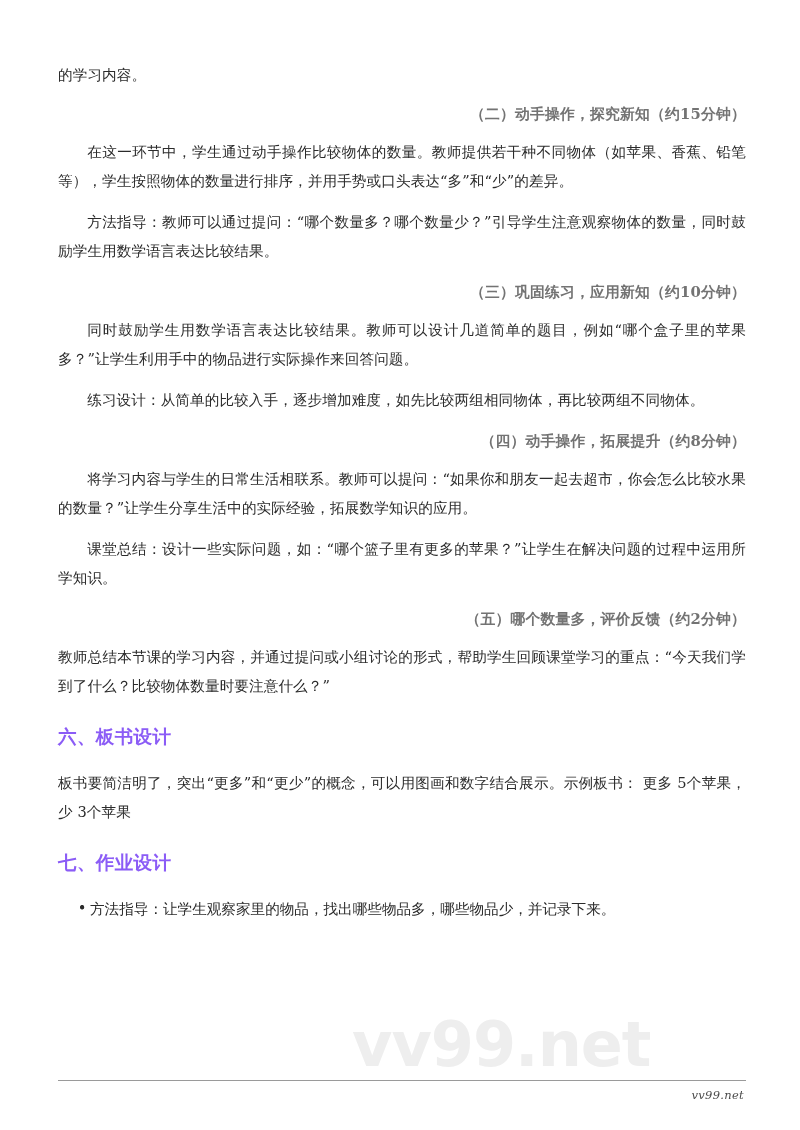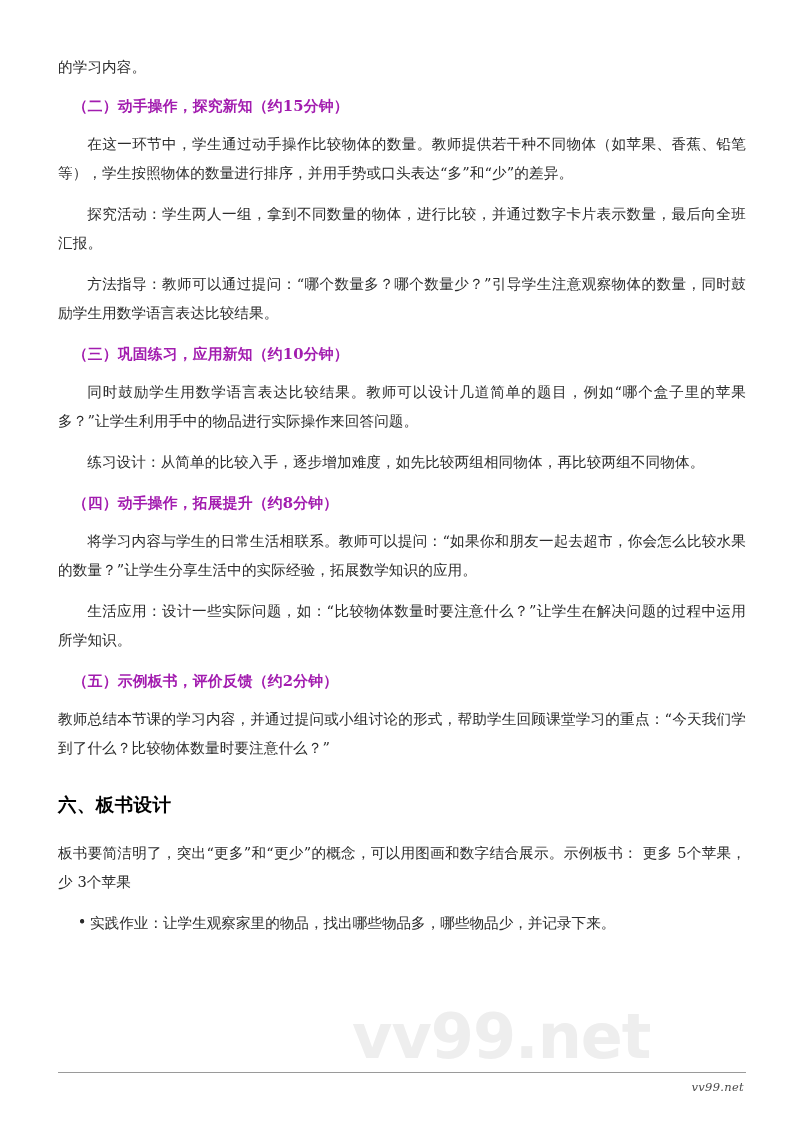--- a/index.html
+++ b/index.html
@@ -13,21 +13,21 @@
     position: relative;
     overflow: hidden;
     font-family: "DejaVu Serif", serif;
     color: #262626;
     -webkit-font-smoothing: antialiased;
   }
 
   .page {
     position: absolute;
     left: 0;
-    top: 0;
+    top: 8px;
     width: 800px;
     height: 864px;
   }
 
   .content {
     position: absolute;
     left: 58px;
     top: 52px;
     width: 688px;
   }
@@ -51,32 +51,32 @@
   .para.tight {
     margin-bottom: 10px;
   }
 
   .subhead {
     font-size: 14.8px;
     line-height: 30px;
     font-weight: bold;
     margin: 0 0 8px 0;
     text-indent: 1em;
-    color: #a21caf;
+    color: #737373;
     letter-spacing: 0.2px;
+    text-align: right;
   }
 
   .secthead {
     font-size: 18.5px;
     line-height: 34px;
     font-weight: bold;
-    margin: 28px 0 14px 0;
-    color: #000000;
+    margin: 20px 0 14px 0;
+    color: #8b5cf6;
     letter-spacing: 0.4px;
-    font-family: Liberation Mono, monospace;
   }
 
   
   .bullets {
     margin: 0;
     padding: 0;
     list-style: none;
   }
   .bullets li {
     position: relative;
@@ -135,44 +135,44 @@
 <body>
 
 <div class="page">
 
   <div class="content">
 
     <p class="para flush tight">的学习内容。</p>
 
     <h3 class="subhead">（二）动手操作，探究新知（约15分钟）</h3>
     <p class="para indent">在这一环节中，学生通过动手操作比较物体的数量。教师提供若干种不同物体（如苹果、香蕉、铅笔等），学生按照物体的数量进行排序，并用手势或口头表达“多”和“少”的差异。</p>
-    <p class="para indent">探究活动：学生两人一组，拿到不同数量的物体，进行比较，并通过数字卡片表示数量，最后向全班汇报。</p>
     <p class="para indent">方法指导：教师可以通过提问：“哪个数量多？哪个数量少？”引导学生注意观察物体的数量，同时鼓励学生用数学语言表达比较结果。</p>
 
     <h3 class="subhead">（三）巩固练习，应用新知（约10分钟）</h3>
     <p class="para indent">同时鼓励学生用数学语言表达比较结果。教师可以设计几道简单的题目，例如“哪个盒子里的苹果多？”让学生利用手中的物品进行实际操作来回答问题。</p>
     <p class="para indent">练习设计：从简单的比较入手，逐步增加难度，如先比较两组相同物体，再比较两组不同物体。</p>
 
     <h3 class="subhead">（四）动手操作，拓展提升（约8分钟）</h3>
     <p class="para indent">将学习内容与学生的日常生活相联系。教师可以提问：“如果你和朋友一起去超市，你会怎么比较水果的数量？”让学生分享生活中的实际经验，拓展数学知识的应用。</p>
-    <p class="para indent">生活应用：设计一些实际问题，如：“比较物体数量时要注意什么？”让学生在解决问题的过程中运用所学知识。</p>
+    <p class="para indent">课堂总结：设计一些实际问题，如：“哪个篮子里有更多的苹果？”让学生在解决问题的过程中运用所学知识。</p>
 
-    <h3 class="subhead">（五）示例板书，评价反馈（约2分钟）</h3>
+    <h3 class="subhead">（五）哪个数量多，评价反馈（约2分钟）</h3>
     <p class="para flush">教师总结本节课的学习内容，并通过提问或小组讨论的形式，帮助学生回顾课堂学习的重点：“今天我们学到了什么？比较物体数量时要注意什么？”</p>
 
     <h2 class="secthead">六、板书设计</h2>
     <p class="para flush">板书要简洁明了，突出“更多”和“更少”的概念，可以用图画和数字结合展示。示例板书：  更多 5个苹果，少 3个苹果</p>
 
+    <h2 class="secthead">七、作业设计</h2>
     <ul class="bullets">
       <li>
         <span class="dot">•</span>
       </li>
       <li>
         <span class="dot">•</span>
-        <span>实践作业：让学生观察家里的物品，找出哪些物品多，哪些物品少，并记录下来。</span>
+        <span>方法指导：让学生观察家里的物品，找出哪些物品多，哪些物品少，并记录下来。</span>
       </li>
     </ul>
 
   </div>
 
   <div class="watermark">vv99.net</div>
 
   <div class="footer-rule"></div>
 
   <div class="footer-text">vv99.net</div>

